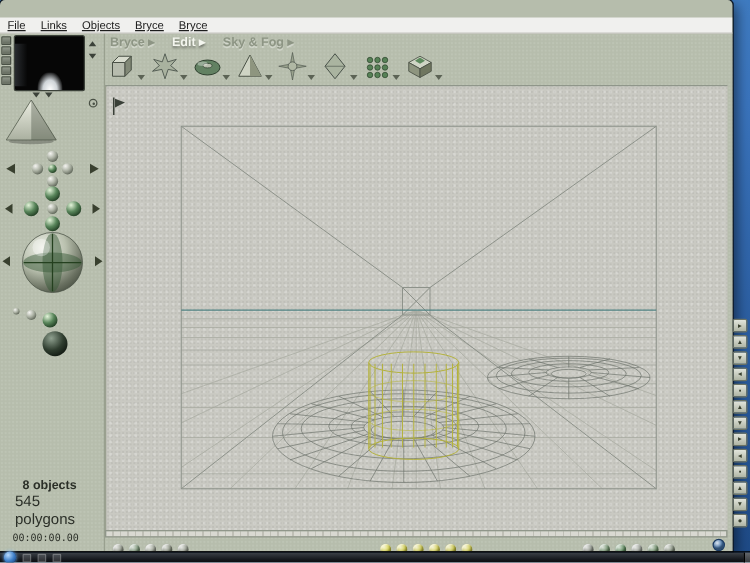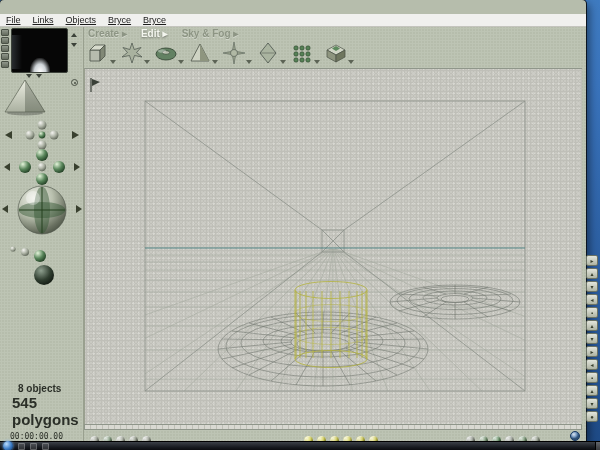--- a/index.html
+++ b/index.html
@@ -77,21 +77,21 @@
   .tri-u { width:0; height:0; border-left:3px solid transparent; border-right:3px solid transparent;
     border-bottom:4px solid #3c423a; position:absolute; }
   .dotmark { position:absolute; left:71px; top:52px; width:7px; height:7px; border:1px solid #4a5146;
     border-radius:50%; }
   .dotmark::after { content:""; position:absolute; left:1.5px; top:1.5px; width:2px; height:2px;
     border-radius:50%; background:#4a5146; }
   .ctrlsvg { position:absolute; left:0; top:50px; }
 
   .status { position:absolute; left:6px; top:356px; width:76px; color:#2b2f28; }
   .status .l1 { font-size:10px; font-weight:bold; padding-left:12px; }
-  .status .l2 { font-size:15px; font-weight:bold; padding-left:6px; }
+  .status .l2 { font-size:12px; font-weight:normal; padding-left:6px; }
   .status .l3 { font-size:8px; margin-top:4px; font-family:"DejaVu Sans Mono", monospace; padding-left:4px; }
 
   
   .rightpal { position:absolute; left:586px; top:255px; width:13px; }
   .rp { width:12px; height:11px; margin-bottom:2px; text-align:center; font-size:6px; line-height:11px;
     color:#39402f; background:linear-gradient(#e2e5dc,#aeb4a3); border:1px solid #6a7264; border-radius:2px; }
 
   
   .taskbar { position:absolute; left:0; top:441px; width:600px; height:9px;
     background:linear-gradient(#3c4148,#15181d 70%,#0b0d10); border-top:1px solid #000; }
@@ -209,21 +209,21 @@
         </svg>
 
         <div class="status">
           <div class="l1">8 objects</div>
           <div class="l2">545 polygons</div>
           <div class="l3">00:00:00.00</div>
         </div>
       </div>
 
       <div class="tabs">
-        <span>Create ▸</span><span class="active">Edit ▸</span><span>Sky &amp; Fog ▸</span>
+        <span>Bryce ▸</span><span class="active">Edit ▸</span><span>Sky &amp; Fog ▸</span>
       </div>
 
       <div class="tools" id="tools">
           <div class="tool"><svg width="24" height="26" viewBox="0 0 24 24">
               <polygon points="4,9 14,9 14,20 4,20" fill="#b7bcae" stroke="#4a5146" stroke-width="0.8"></polygon>
               <polygon points="4,9 9,4 19,4 14,9" fill="#d7dbcd" stroke="#4a5146" stroke-width="0.8"></polygon>
               <polygon points="14,9 19,4 19,15 14,20" fill="#818876" stroke="#4a5146" stroke-width="0.8"></polygon>
             </svg></div>
           <div class="tool"><svg width="24" height="26" viewBox="0 0 24 24">
               <path d="M12 2 L14.2 8.5 L21 6.5 L16.5 11.5 L22 16 L14.5 14.5 L12 22 L9.5 14.5 L2 16 L7.5 11.5 L3 6.5 L9.8 8.5 Z" fill="#a9b29f" stroke="#49524a" stroke-width="0.7"></path>

